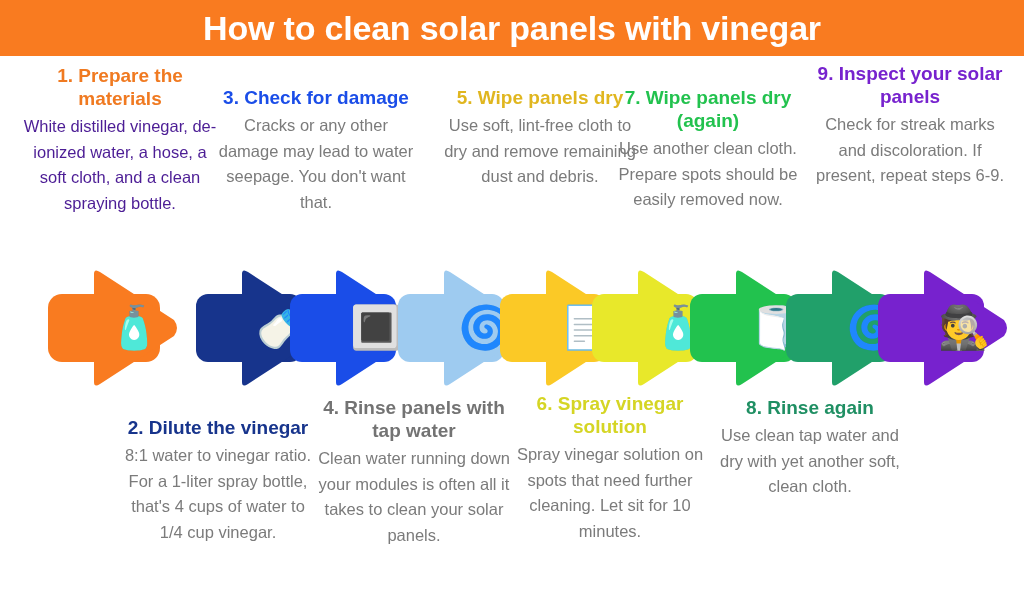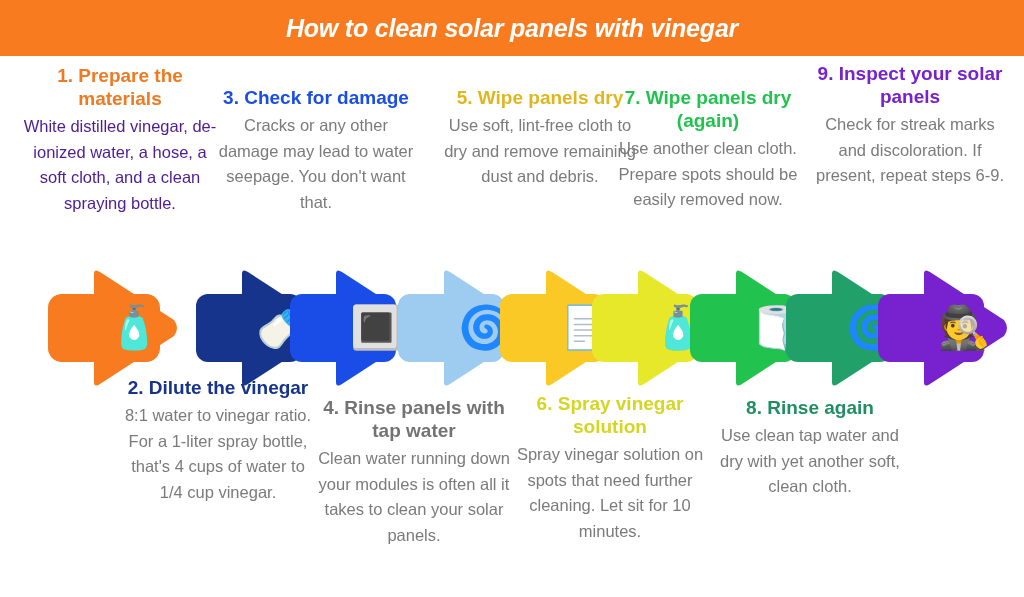--- a/index.html
+++ b/index.html
@@ -9,22 +9,22 @@
     -webkit-font-smoothing:antialiased;
   }
   .infographic{position:relative;width:1024px;height:597px;background:#fff;}
 
   
   .header{
     position:absolute;left:0;top:0;width:1024px;height:56px;
     background:#f97b20;display:flex;align-items:center;justify-content:center;
   }
   .header-title{
-    color:#ffffff;font-size:25px;font-weight:bold;letter-spacing:-.2px;
-    font-family:"Liberation Sans", sans-serif;white-space:nowrap;font-style:italic;
+    color:#ffffff;font-size:34px;font-weight:bold;letter-spacing:-.2px;
+    font-family:"Liberation Sans", sans-serif;white-space:nowrap;
   }
 
   
   .step-col{position:absolute;width:196px;text-align:center;}
   .step-heading{
     font-size:19px;font-weight:bold;line-height:1.22;margin:0 0 4px 0;
     font-family:"Liberation Sans", sans-serif;
   }
   .step-body{
     font-size:16.5px;line-height:1.55;color:#7b7b7b;margin:0;
@@ -32,21 +32,21 @@
   }
 
   
   .col-top-1{left:22px;top:64px;}
   .col-top-3{left:218px;top:86px;}
   .col-top-5{left:414px;top:86px;margin-left:28px;}
   .col-top-7{left:610px;top:86px;}
   .col-top-9{left:812px;top:62px;}
 
   
-  .col-bot-2{left:120px;top:376px;}
+  .col-bot-2{left:120px;top:416px;}
   .col-bot-4{left:316px;top:396px;}
   .col-bot-6{left:512px;top:392px;}
   .col-bot-8{left:712px;top:396px;}
 
   
   .arrow-band{position:absolute;left:0;top:268px;width:1024px;height:120px;}
   .arrow{
     position:absolute;top:0;height:120px;width:152px;
   }
   .arrow .shaft{

